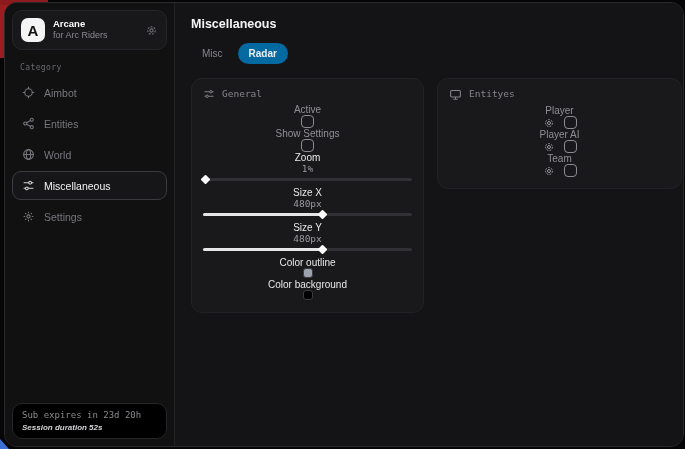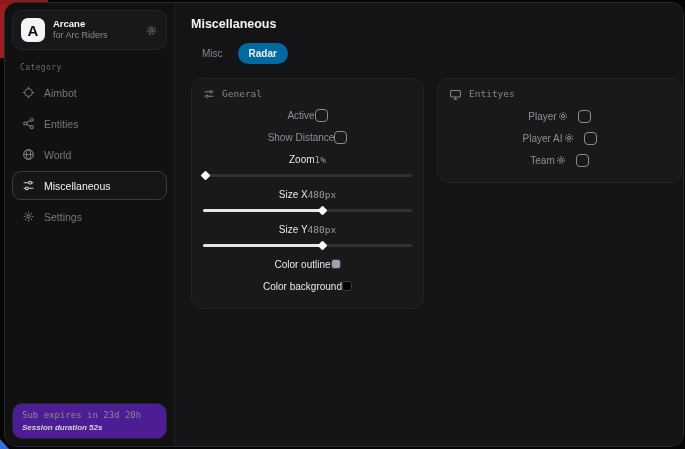--- a/index.html
+++ b/index.html
@@ -63,21 +63,21 @@
     cursor:pointer;
   }
   .nav-item .nicon { display:flex; color:#77777e; }
   .nav-item.active {
     color:#f4f4f5; border-color:#3b3b41; background:#161618;
   }
   .nav-item.active .nicon { color:#d4d4d8; }
 
   .sidebar-footer {
     margin-top:auto;
-    background:#4c1d95; border:1px solid #26262a; border-radius:10px;
+    background:#000000; border:1px solid #26262a; border-radius:10px;
     padding:6px 9px;
   }
   .sub-line1 { font-family:"DejaVu Sans Mono", monospace; font-size:9px; color:#8a8a90; }
   .sub-line2 { font-size:8px; font-weight:bold; color:#d4d4d8; margin-top:3px;font-style:italic; }
 
   
   .main { flex:1; padding:14px 16px; background:#141416; }
   .page-title { font-size:12.5px; font-weight:bold; color:#f4f4f5; }
   .tabs { display:flex; gap:4px; margin-top:12px; }
   .tab {
@@ -92,22 +92,23 @@
     padding:9px 11px 11px 11px;
   }
   .card.general { width:233px; }
   .card.entities { width:245px; }
   .card-header {
     display:flex; align-items:flex-start; gap:7px;
     color:#85858c; margin-bottom:4px;
     font-family:"DejaVu Sans Mono", monospace; font-size:9.5px;
   }
   .row {
-    display:flex; align-items:center; justify-content:center;
+    display:flex; align-items:center; justify-content:flex-start;
     min-height:22px;
+    flex-direction:column;
   }
   .row-label { font-size:10px; color:#8f8f96; }
   .row-label.bright { color:#e8e8ea; }
   .row-value { font-family:"DejaVu Sans Mono", monospace; font-size:9.5px; color:#9a9aa0; }
   .row-right { display:flex; align-items:center; gap:9px; }
 
   .checkbox {
     width:13px; height:13px; border:1.5px solid #8b8b92; border-radius:4px;
     background:transparent; cursor:pointer;
   }
@@ -242,21 +243,21 @@
           </span>
           <span>General</span>
         </div>
 
         <div class="row">
           <span class="row-label">Active</span>
           <span class="checkbox"></span>
         </div>
 
         <div class="row">
-          <span class="row-label">Show Distance</span>
+          <span class="row-label">Show Settings</span>
           <span class="checkbox"></span>
         </div>
 
         <div class="row">
           <span class="row-label bright">Zoom</span>
           <span class="row-value">1%</span>
         </div>
         <div class="slider">
           <div class="slider-track"></div>
           <div class="slider-fill" style="width: 1%;"></div>

